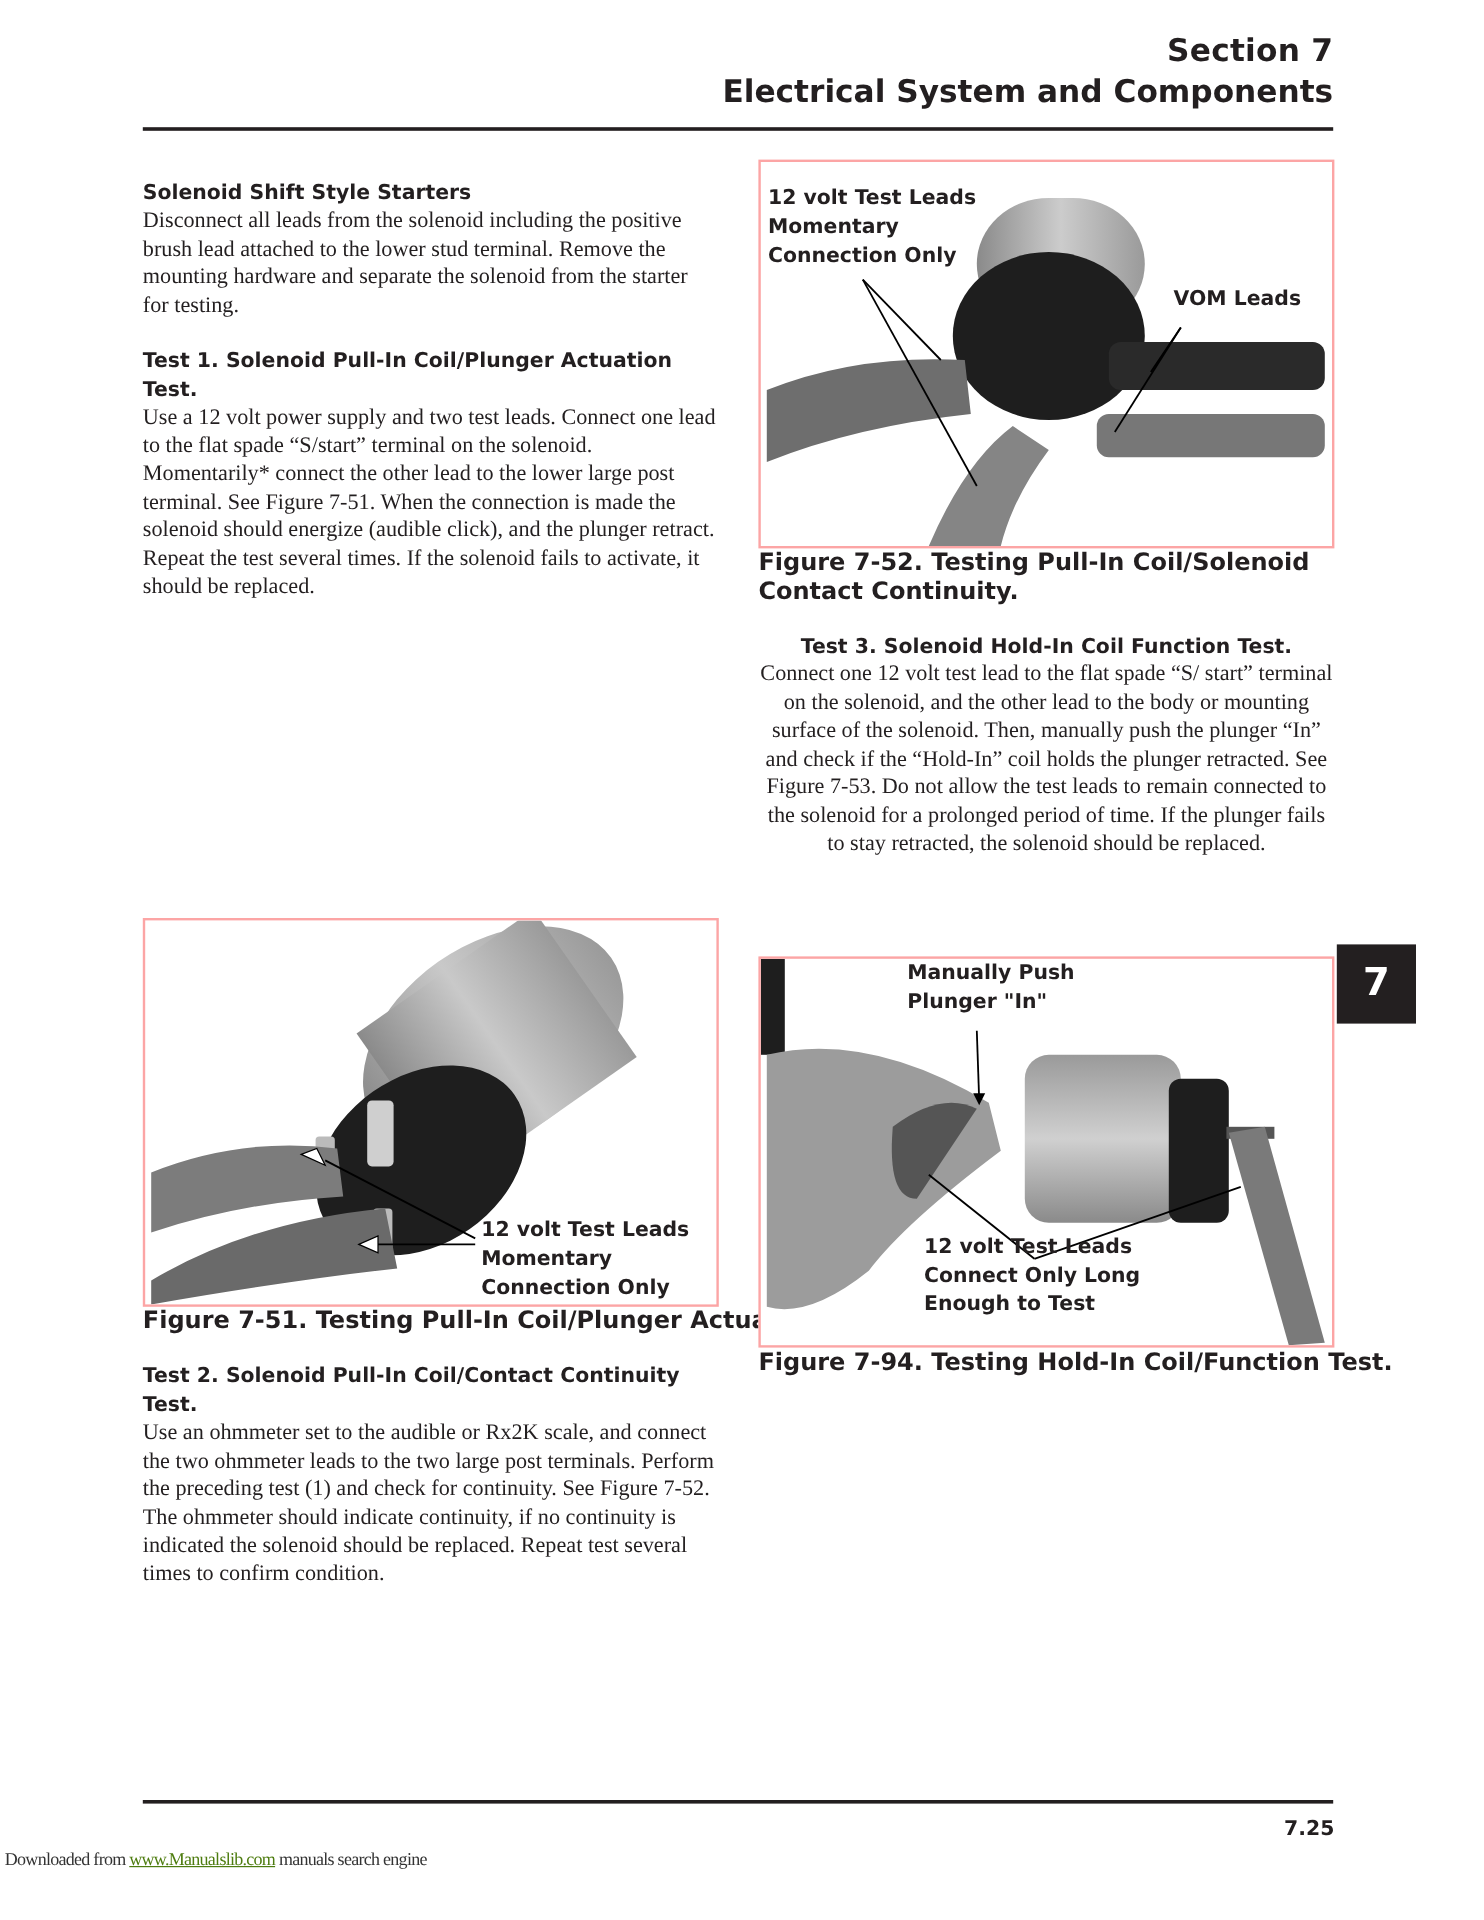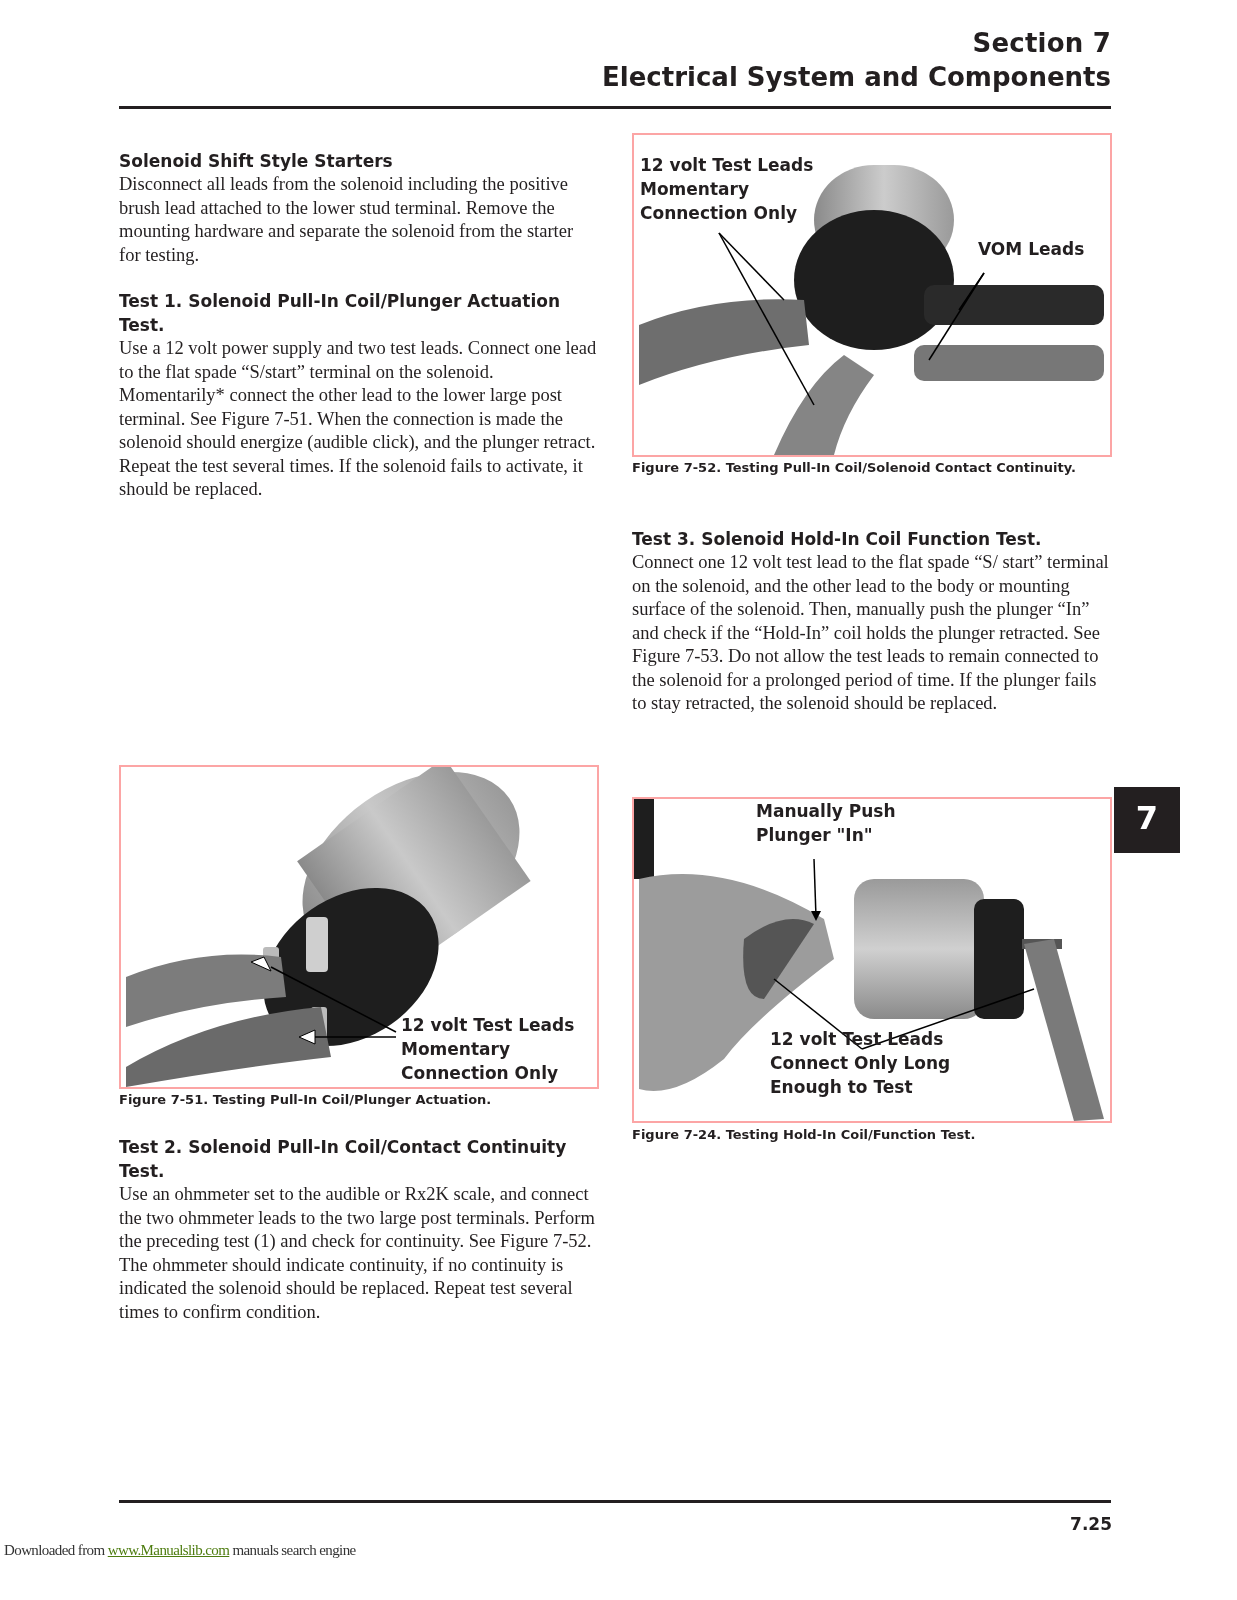--- a/index.html
+++ b/index.html
@@ -18,21 +18,21 @@
 
     h1.title { font-size: 21px; margin: 0; line-height: 30px; }
     .subhead { font-size: 17px; line-height: 24px; margin: 0; }
     .body-text { font-size: 18.5px; line-height: 23.5px; margin: 0; color: #231f20; }
 
     .note { position: relative; margin-left: 40px; margin-top: 22px; }
     .note .tag { position: absolute; left: 0; top: 0; font-size: 18.5px; line-height: 23.5px; }
     .note .txt { margin-left: 78px; font-size: 18.5px; line-height: 23.5px; }
 
     .figure { position: absolute; border: 2px solid #fca5a5; background: #ffffff; overflow: hidden; }
-    .fig-cap { position: absolute; font-size: 13px; line-height: 24px; }
+    .fig-cap { position: absolute; font-size: 20px; line-height: 24px; }
     .callout { position: absolute; font-size: 17px; line-height: 24px; color: #231f20; }
 
     .tab-marker { position: absolute; left: 1114px; top: 787px; width: 66px; height: 66px; background: #231f20; color: #fff; font-size: 32px; text-align: center; line-height: 62px; }
 
     .rule-bottom { position: absolute; left: 119px; top: 1500px; width: 992px; height: 3px; background: #231f20; }
     .page-num { position: absolute; right: 125px; top: 1514px; font-size: 17px; }
     .footer { position: absolute; left: 4px; top: 1542px; font-size: 15px; color: #333; letter-spacing: -0.6px; }
     .footer a { color: #4d7c0f; text-decoration: underline; }
   </style>
 </head>
@@ -110,21 +110,21 @@
   </svg>
   <div class="callout sans" style="left:6px; top:18px;">
     <div>12 volt Test Leads</div>
     <div>Momentary</div>
     <div>Connection Only</div>
   </div>
   <div class="callout sans" style="left:344px; top:102px;">VOM Leads</div>
 </div>
 <div class="fig-cap sans" style="left:632px; top:456px; width:480px;">Figure 7-52. Testing Pull-In Coil/Solenoid Contact Continuity.</div>
 
-<div class="col col-right" style="top:527px;">
+<div class="col col-right" style="top:527px;text-align:center;">
   <p class="subhead sans">Test 3. Solenoid Hold-In Coil Function Test.</p>
   <p class="body-text serif">Connect one 12 volt test lead to the flat spade “S/ start” terminal on the solenoid, and the other lead to the body or mounting surface of the solenoid. Then, manually push the plunger “In” and check if the “Hold-In” coil holds the plunger retracted. See Figure 7-53. Do not allow the test leads to remain connected to the solenoid for a prolonged period of time. If the plunger fails to stay retracted, the solenoid should be replaced.</p>
 </div>
 
 <div class="figure" style="left:632px; top:797px; width:476px; height:322px;">
   <svg width="476" height="322">
     <defs>
       <linearGradient id="can3" x1="0" x2="0" y1="0" y2="1">
         <stop offset="0" stop-color="#9a9a9a"></stop>
         <stop offset="0.5" stop-color="#d0d0d0"></stop>
@@ -146,21 +146,21 @@
   <div class="callout sans" style="left:122px; top:0px;">
     <div>Manually Push</div>
     <div>Plunger "In"</div>
   </div>
   <div class="callout sans" style="left:136px; top:228px;">
     <div>12 volt Test Leads</div>
     <div>Connect Only Long</div>
     <div>Enough to Test</div>
   </div>
 </div>
-<div class="fig-cap sans" style="left:632px; top:1123px;">Figure 7-24. Testing Hold-In Coil/Function Test.</div>
+<div class="fig-cap sans" style="left:632px; top:1123px;">Figure 7-94. Testing Hold-In Coil/Function Test.</div>
 
 <div class="tab-marker sans">7</div>
 
 <div class="rule-bottom"></div>
 <div class="page-num sans">7.25</div>
 <div class="footer serif">
   <span>Downloaded from </span><a>www.Manualslib.com</a><span>  manuals search engine</span>
 </div>
 
 </body></html>

